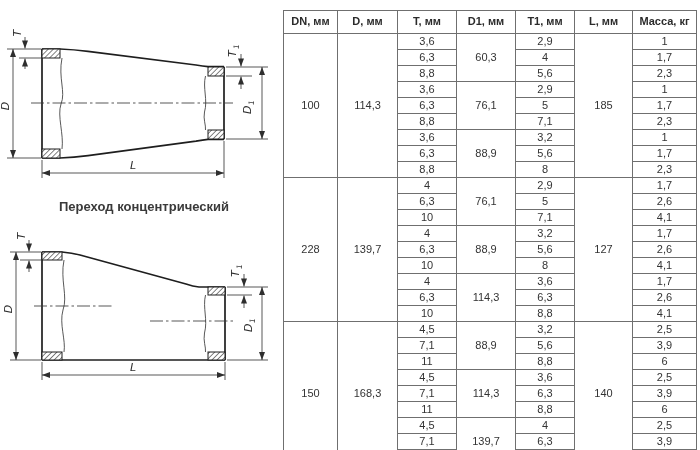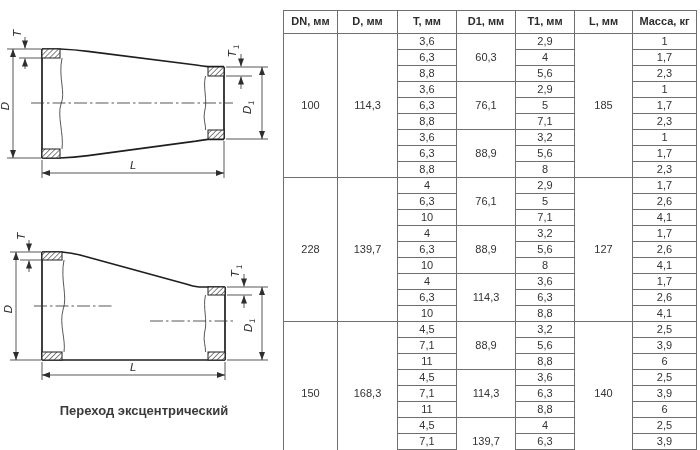--- a/index.html
+++ b/index.html
@@ -95,20 +95,21 @@
     </g>
 
     <g>
       <line class="tl" x1="42" y1="160" x2="42" y2="178"></line>
       <line class="tl" x1="224" y1="141" x2="224" y2="178"></line>
       <line class="tl" x1="42" y1="173" x2="224" y2="173" marker-start="url(#as1)" marker-end="url(#ae1)"></line>
       <text class="dimtxt" x="133" y="169" text-anchor="middle">L</text>
     </g>
   </svg>
 
+  <div id="cap-top" class="caption">Переход концентрический</div>
 
   <svg id="diag-bottom" class="diag" width="283" height="230" viewBox="0 0 283 230">
     <defs>
       <pattern id="hp2" patternUnits="userSpaceOnUse" width="3.6" height="3.6" patternTransform="rotate(45)">
         <rect width="3.6" height="3.6" fill="#fff"></rect>
         <line x1="0" y1="0" x2="0" y2="3.6" stroke="#1e1e1e" stroke-width="1.1"></line>
       </pattern>
       <marker id="ae2" markerUnits="userSpaceOnUse" markerWidth="10" markerHeight="9" refX="8" refY="4" orient="auto">
         <path d="M0,1 L8,4 L0,7 z" fill="#2e2e2e"></path>
       </marker>
@@ -167,21 +168,20 @@
     </g>
 
     <g>
       <line class="tl" x1="42" y1="142" x2="42" y2="160"></line>
       <line class="tl" x1="225" y1="142" x2="225" y2="160"></line>
       <line class="tl" x1="42" y1="155" x2="225" y2="155" marker-start="url(#as2)" marker-end="url(#ae2)"></line>
       <text class="dimtxt" x="133" y="151" text-anchor="middle">L</text>
     </g>
   </svg>
 
-  <div id="cap-bottom" class="caption">Переход эксцентрический</div>
 
   <table id="spec-table">
     <colgroup>
       <col style="width:54px">
         <col style="width:60px">
         <col style="width:59px">
         <col style="width:59px">
       <col style="width:59px">
         <col style="width:58px">
         <col style="width:64px">

